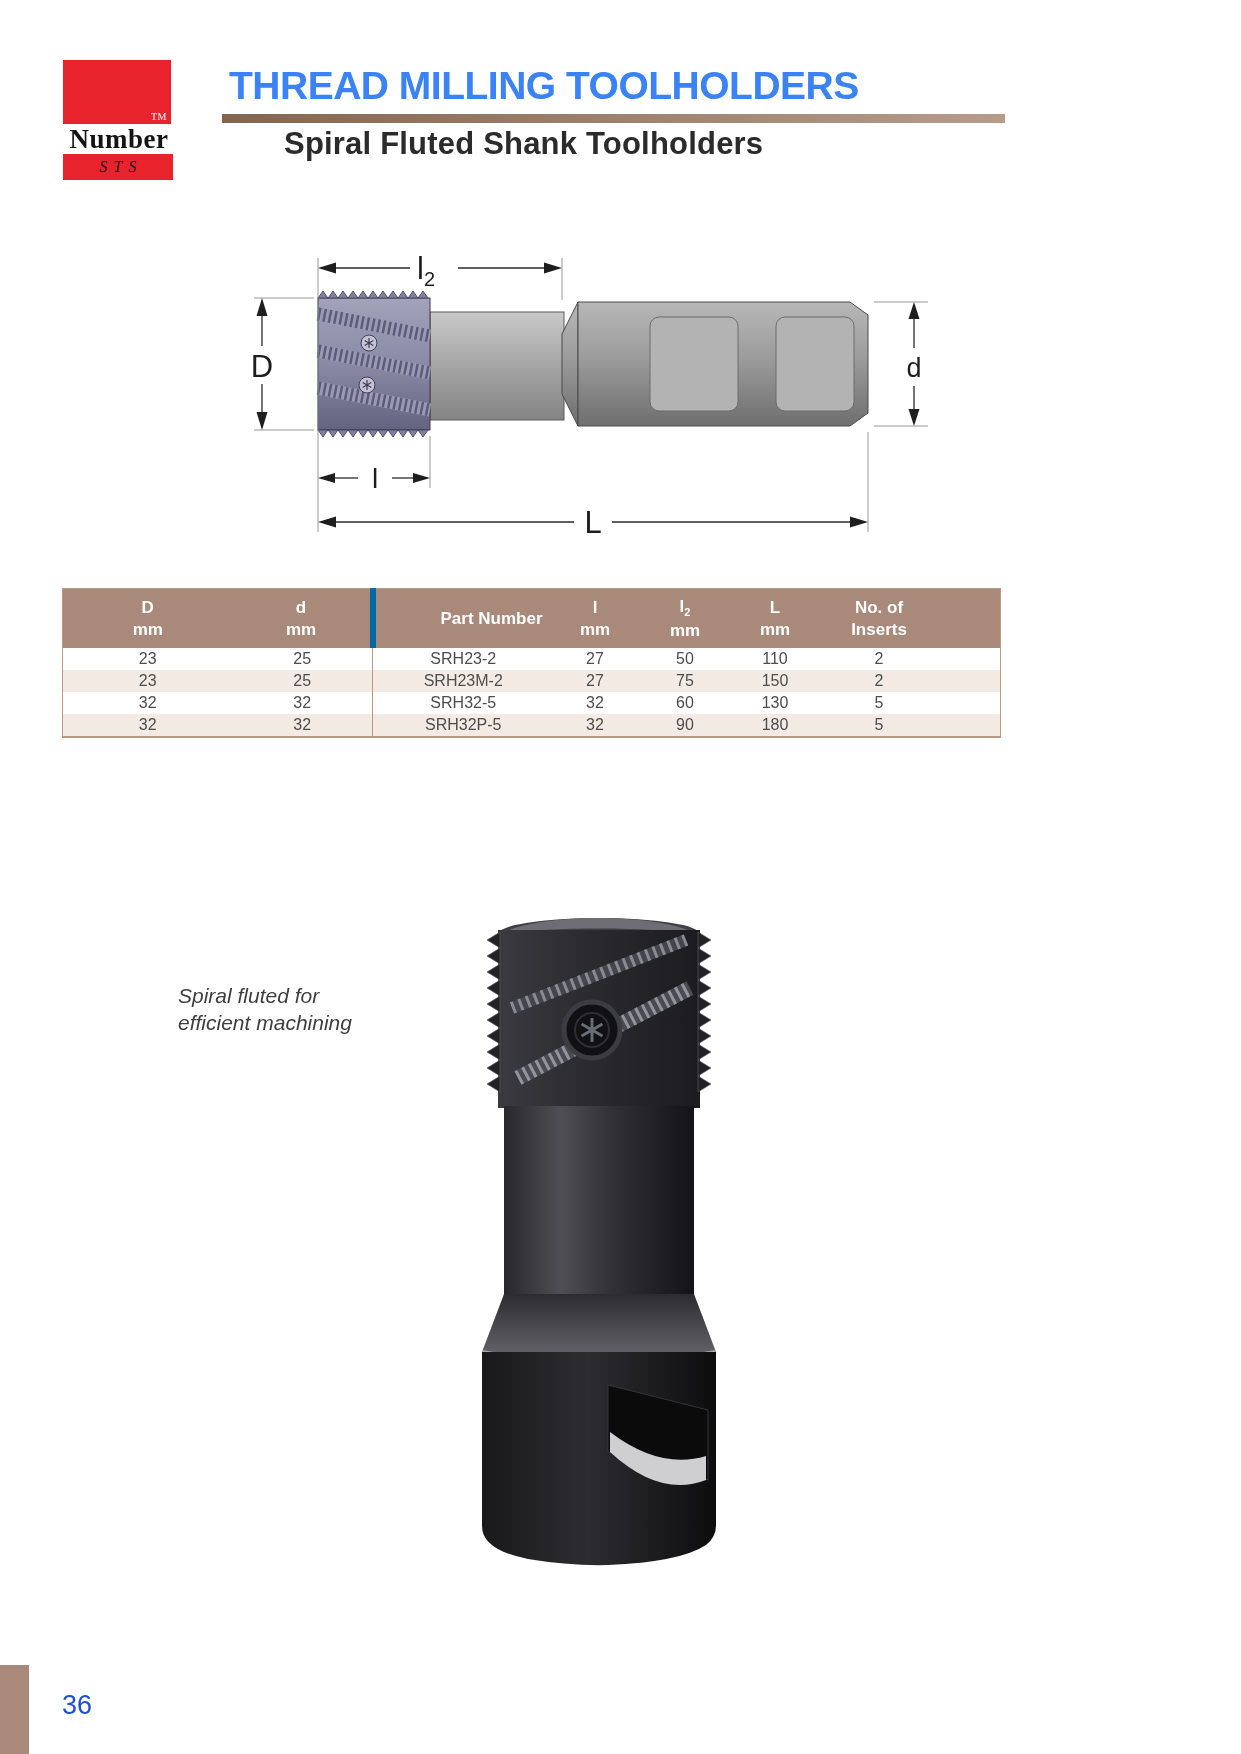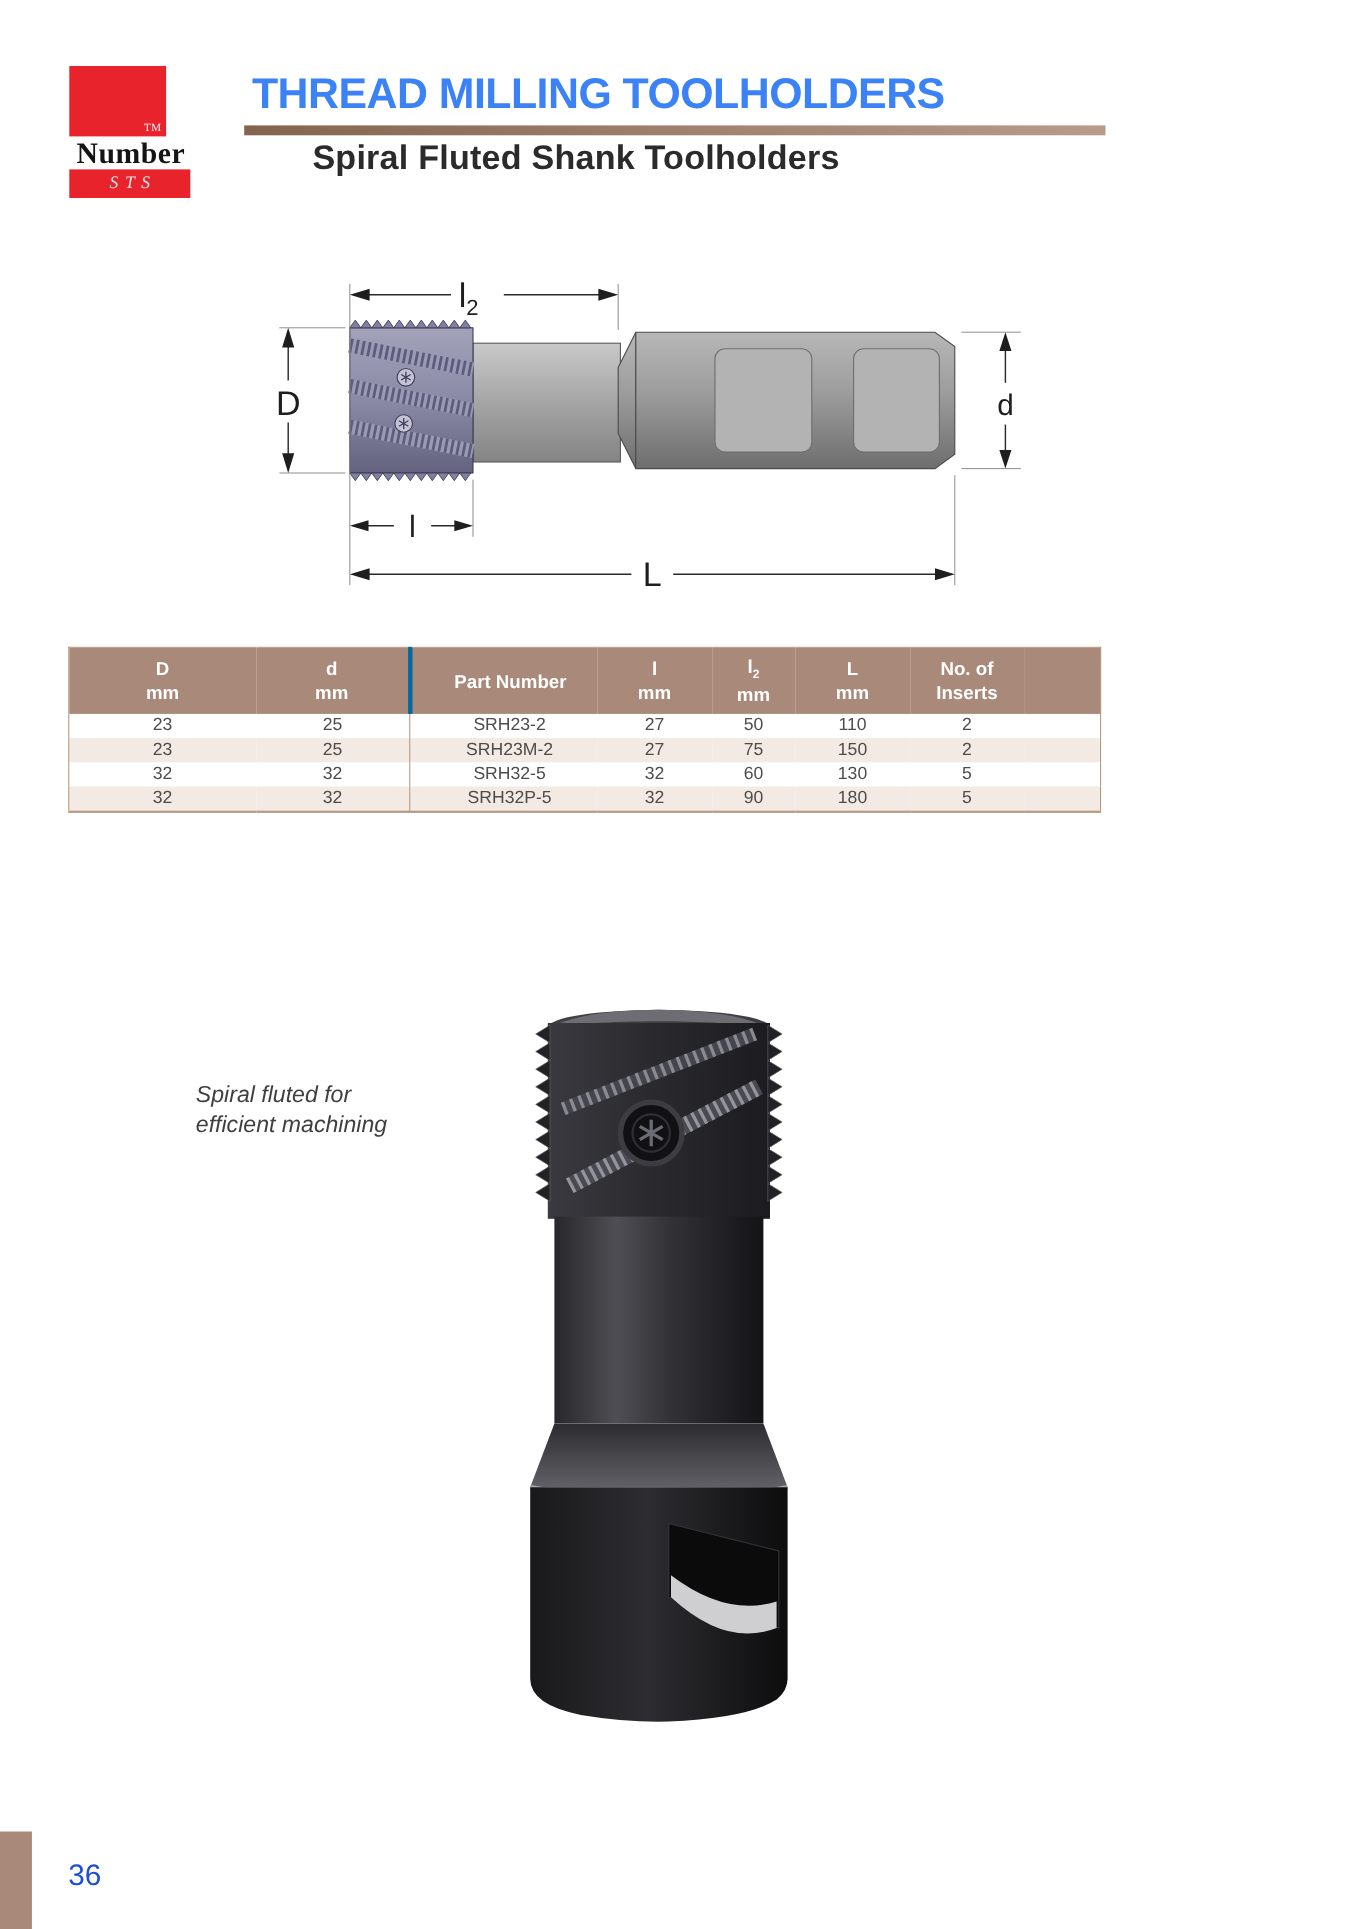--- a/index.html
+++ b/index.html
@@ -11,37 +11,37 @@
     --rule-light:#b79c8c;
   }
   html,body{margin:0;padding:0;background:#777;}
   .page{
     position:relative;width:1241px;height:1754px;background:#ffffff;
     margin:0 auto;overflow:hidden;
     font-family:"Liberation Sans",sans-serif;color:#231f20;
   }
   
   .logo{position:absolute;left:58px;top:60px;width:122px;}
-  .logo-square{position:relative;margin-left:5px;width:88px;height:64px;background:var(--brand-red);}
+  .logo-square{position:relative;margin-left:5px;width:108px;height:64px;background:var(--brand-red);}
   .logo-tm{position:absolute;right:4px;bottom:2px;color:#fff;font-family:"Liberation Serif",serif;font-size:10px;letter-spacing:.5px;}
   .logo-word{margin-top:1px;text-align:center;font-family:"Liberation Serif",serif;font-weight:700;font-size:27px;letter-spacing:.5px;color:#141414;line-height:1.05;}
   .logo-band{margin-top:1px;margin-left:5px;width:110px;height:26px;background:var(--brand-red);display:flex;align-items:center;justify-content:center;}
-  .logo-sts{color:#e5e5e5;font-family:"Liberation Serif",serif;font-style:italic;font-size:16px;letter-spacing:6px;padding-left:6px;}
+  .logo-sts{color:#0f172a;font-family:"Liberation Serif",serif;font-style:italic;font-size:16px;letter-spacing:6px;padding-left:6px;}
   
   .title{position:absolute;left:229px;top:64px;font-size:39px;font-weight:700;letter-spacing:-.5px;color:#3b82f6;white-space:nowrap;}
   .title-rule{position:absolute;left:222px;top:114px;width:783px;height:9px;background:linear-gradient(90deg,var(--rule-dark),var(--rule-light));}
   .subtitle{position:absolute;left:284px;top:126px;font-size:31px;font-weight:700;color:#2b2b2b;letter-spacing:.2px;white-space:nowrap;}
   
   .diagram{position:absolute;left:230px;top:200px;width:700px;height:345px;}
   
   .spec-table{position:absolute;left:62px;top:588px;width:938px;border-collapse:collapse;table-layout:fixed;
     border:1px solid var(--table-border);border-bottom:2px solid var(--table-border);}
   .spec-table thead th{background:var(--accent-brown);color:#fff;font-weight:700;font-size:17px;line-height:1.25;
     padding:7px 0;text-align:center;vertical-align:middle;}
-  .spec-table thead th.pn{text-align:center;padding-left:11px;border-left:4px solid #0369a1;}
+  .spec-table thead th.pn{text-align:right;padding-left:11px;border-left:6px solid #0369a1;}
   .spec-table thead .unit{font-weight:700;}
   .spec-table thead sub{font-size:11px;}
   .spec-table tbody td{font-size:16px;color:#4d4d4d;text-align:center;height:22px;line-height:22px;padding:0;margin-top:39px;}
   .spec-table tbody td.pn{text-align:center;padding-left:11px;border-left:1px solid var(--table-border);}
   .spec-table tbody tr:nth-child(even) td{background:var(--row-alt);}
   
   .caption{position:absolute;left:178px;top:982px;width:210px;font-style:italic;
     font-size:21px;line-height:1.3;color:#3f3f3f;}
   .photo{position:absolute;left:440px;top:840px;width:316px;height:735px;}
   

